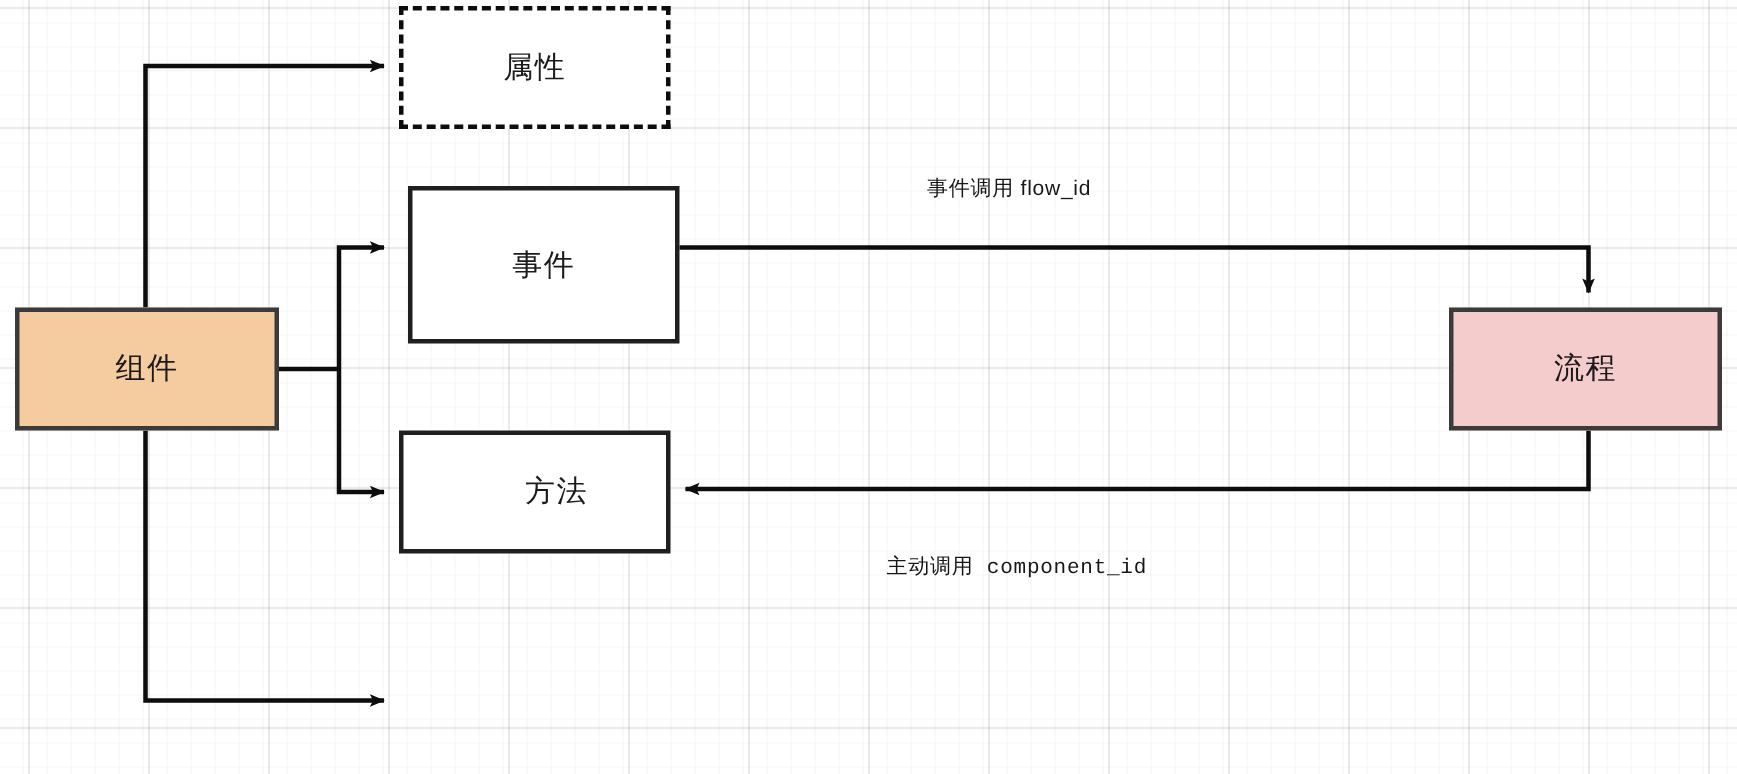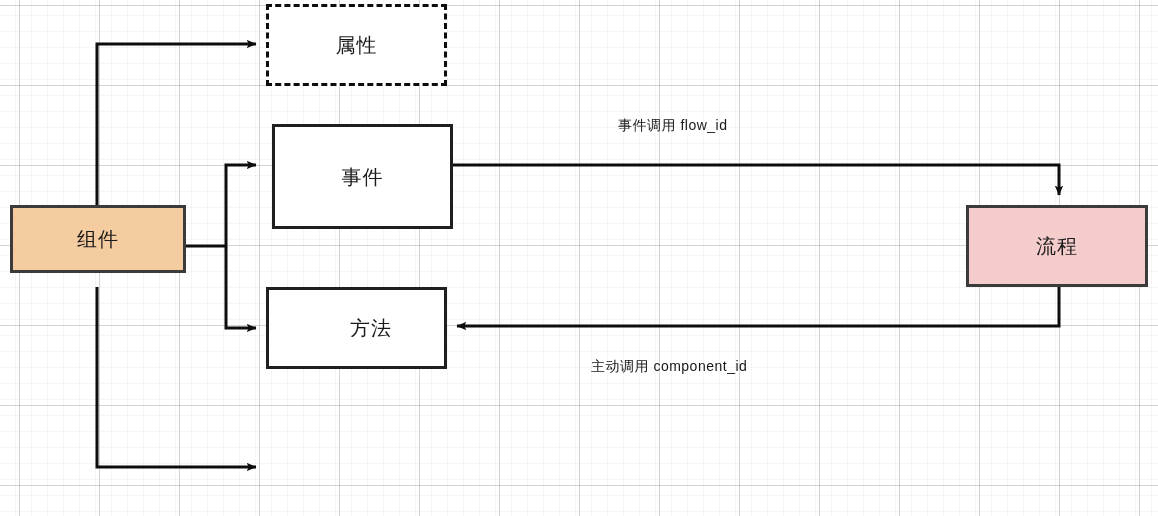--- a/index.html
+++ b/index.html
@@ -89,21 +89,21 @@
 
     <path d="M226,246 L226,165 L256,165" fill="none" stroke="#0d0d0d" stroke-width="3" marker-end="url(#arrowhead)"></path>
 
     <path d="M226,246 L226,328 L256,328" fill="none" stroke="#0d0d0d" stroke-width="3" marker-end="url(#arrowhead)"></path>
 
     <path d="M447,165 L1059,165 L1059,195" fill="none" stroke="#0d0d0d" stroke-width="3" marker-end="url(#arrowhead)"></path>
 
     <path d="M1059,287 L1059,326 L457,326" fill="none" stroke="#0d0d0d" stroke-width="3" marker-end="url(#arrowhead)"></path>
   </svg>
 
-  <div class="node filled-orange" style="left:10px; top:205px; width:176px; height:68px; background:#F5CBA0;">
+  <div class="node filled-orange" style="left:10px; top:205px; width:176px; height:82px; background:#F5CBA0;">
     <span>组件</span>
   </div>
 
   <div class="node dashed" style="left:266px; top:4px; width:181px; height:82px;">
     <span>属性</span>
   </div>
 
   <div class="node solid" style="left:272px; top:124px; width:181px; height:105px;">
     <span>事件</span>
   </div>
@@ -112,15 +112,15 @@
     <span>方法</span>
   </div>
 
 
   <div class="node filled-pink" style="left:966px; top:205px; width:182px; height:82px; background:#F5CCCC;">
     <span>流程</span>
   </div>
 
   <div class="edge-label" style="left:618px; top:117px;">事件调用 flow_id</div>
 
-  <div class="edge-label" style="left:591px; top:358px;">主动调用 component_id</div>
+  <div class="edge-label" style="left:591px; top:369px;font-family:Liberation Mono, monospace;">主动调用 component_id</div>
 
 </div>
 
 </body></html>

